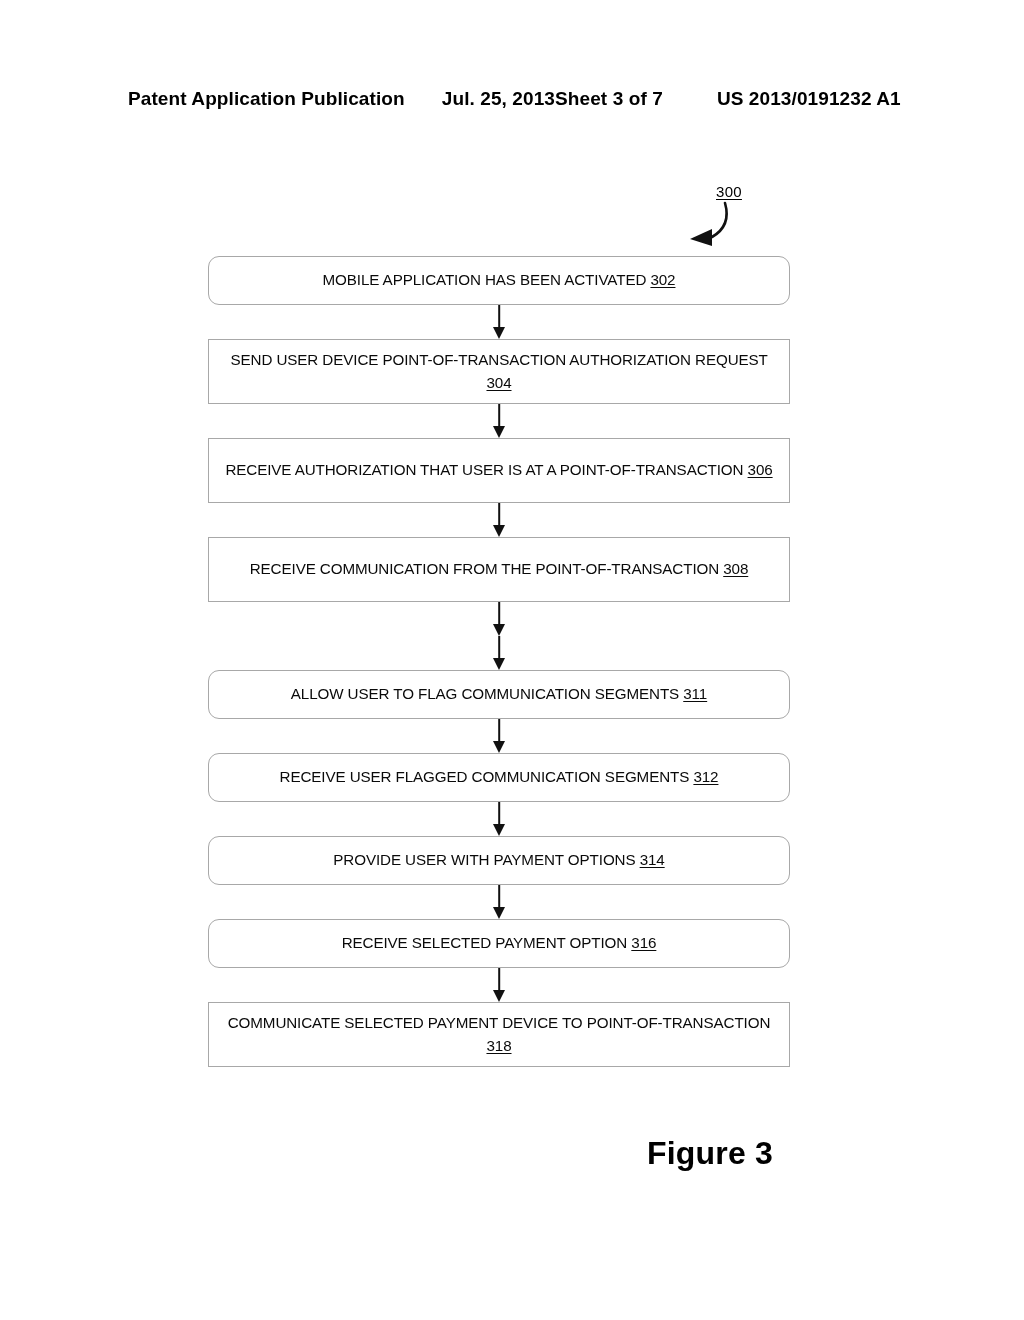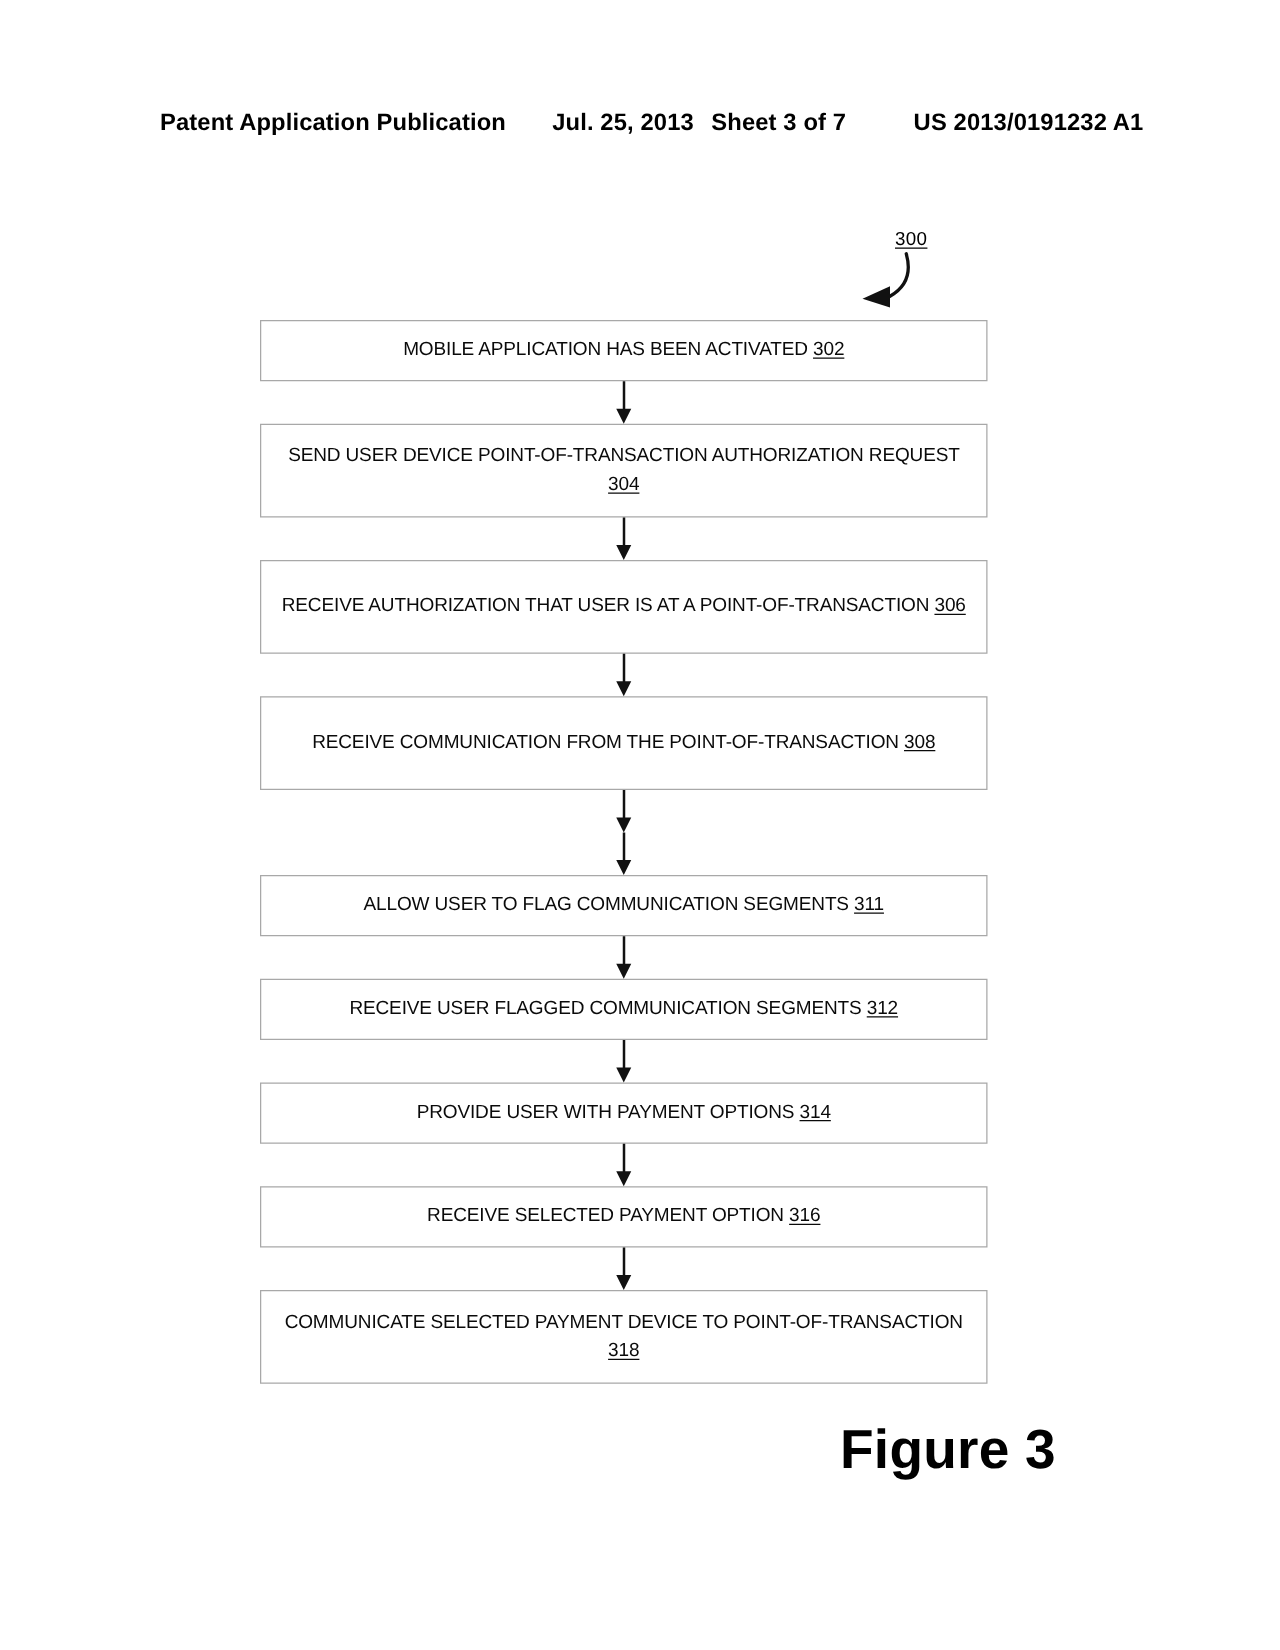--- a/index.html
+++ b/index.html
@@ -25,21 +25,21 @@
     display: flex;
     align-items: center;
     font-family: Liberation Sans, sans-serif;
     font-weight: bold;
     font-size: 19px;
     letter-spacing: 0.1px;
     white-space: nowrap;
   }
   .hdr-pub      { }
   .hdr-date     { margin-left: 37px; }
-  .hdr-sheet    { margin-left: 14px; }
+  .hdr-sheet    { margin-left: 0; }
   .hdr-patno    { margin-left: 54px; }
 
   
   .ref-300-wrap {
     position: absolute;
     left: 672px;
     top: 183px;
     width: 90px;
     height: 72px;
   }
@@ -76,22 +76,22 @@
     align-items: center;
     justify-content: center;
     text-align: center;
     padding: 4px 10px;
     font-family: "Liberation Sans", sans-serif;
     font-size: 15.2px;
     letter-spacing: -0.1px;
     line-height: 1.45;
     color: #0a0a0a;
   }
-  .node.h1 { height: 49px; }
-  .node.h2 { height: 75px; }
+  .node.h1 { height: 49px; border-radius: 11px; }
+  .node.h2 { height: 65px; }
   .node .txt { display: block; }
   .node .num {
     text-decoration: underline;
     text-underline-offset: 2px;
   }
 
   
   .connector {
     width: 582px;
     height: 34px;
@@ -114,25 +114,25 @@
     width: 0;
     height: 0;
     border-left: 6.5px solid transparent;
     border-right: 6.5px solid transparent;
     border-top: 12px solid #111111;
   }
 
   
   .fig-caption {
     position: absolute;
-    left: 672px;
+    left: 647px;
     top: 1135px;
     font-family: "Liberation Sans", sans-serif;
     font-weight: bold;
-    font-size: 44px;
+    font-size: 32px;
     letter-spacing: 0.2px;
     color: #000000;
   }
 </style>
 </head>
 <body>
 
 <div class="page-header">
   <span class="hdr-pub">Patent Application Publication</span>
   <span class="hdr-date">Jul. 25, 2013</span>

